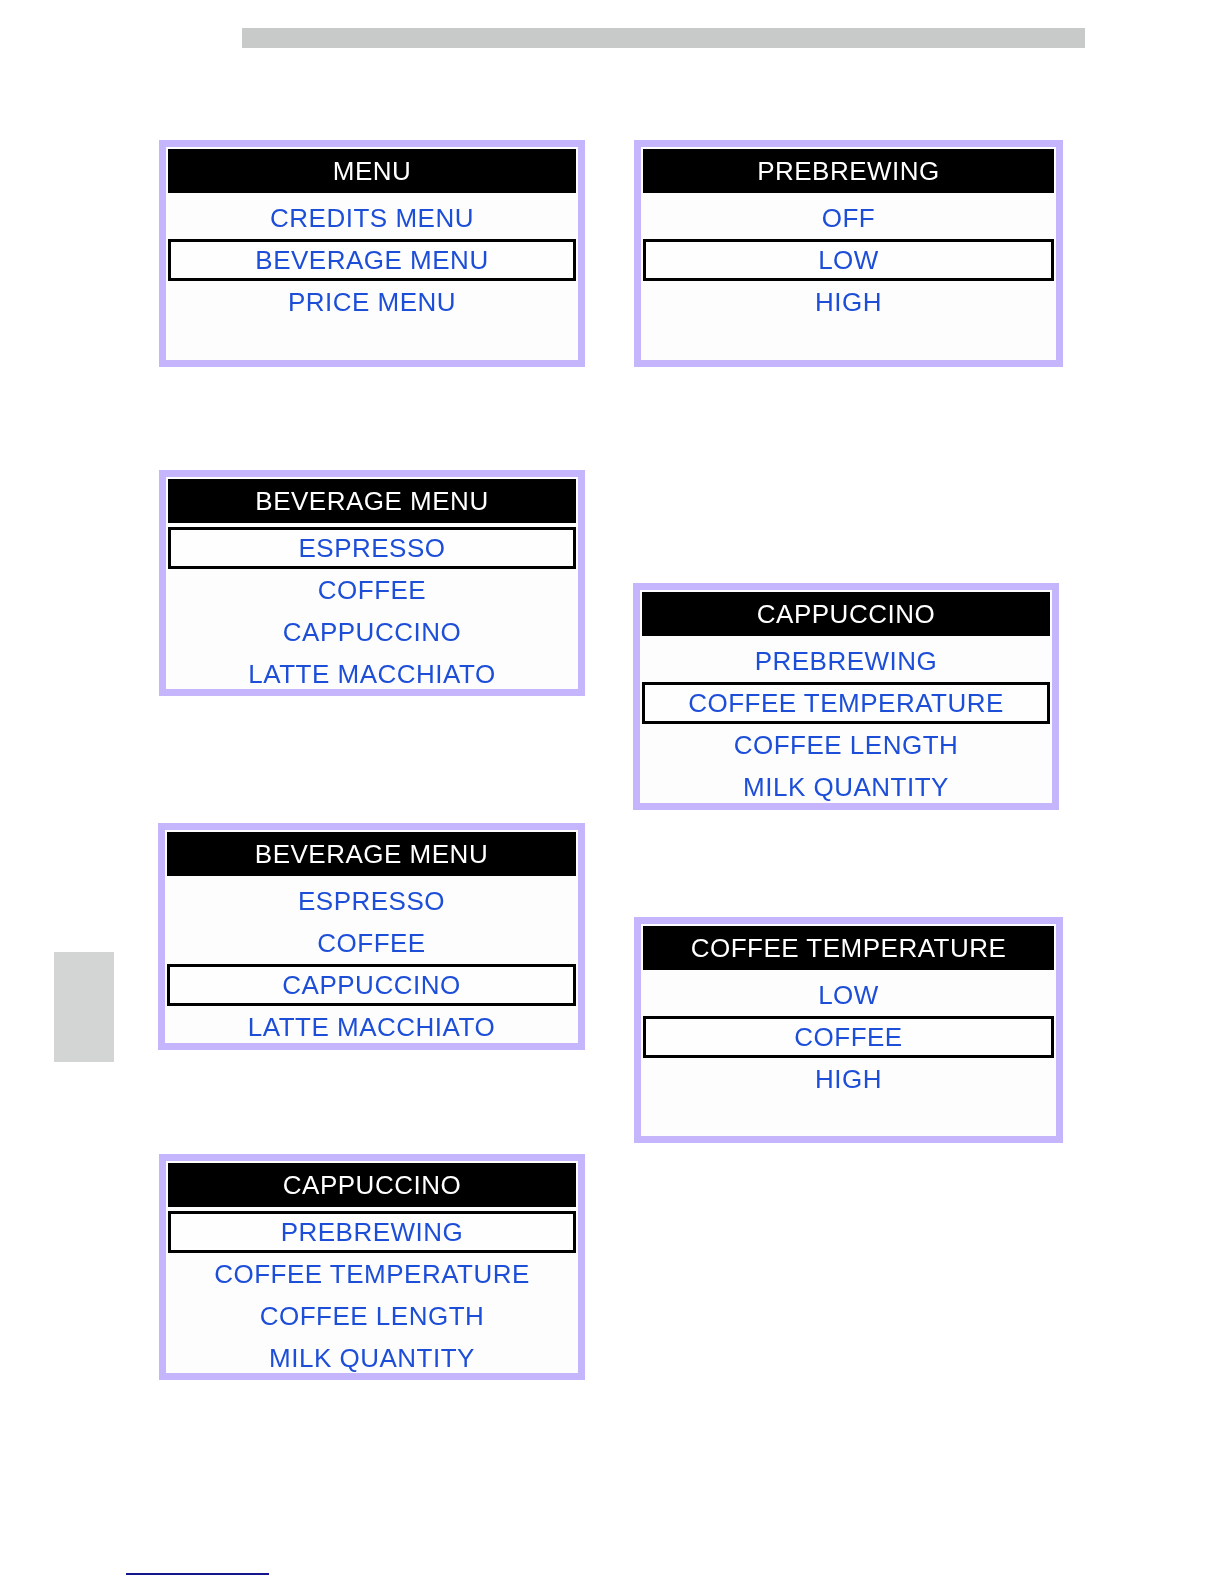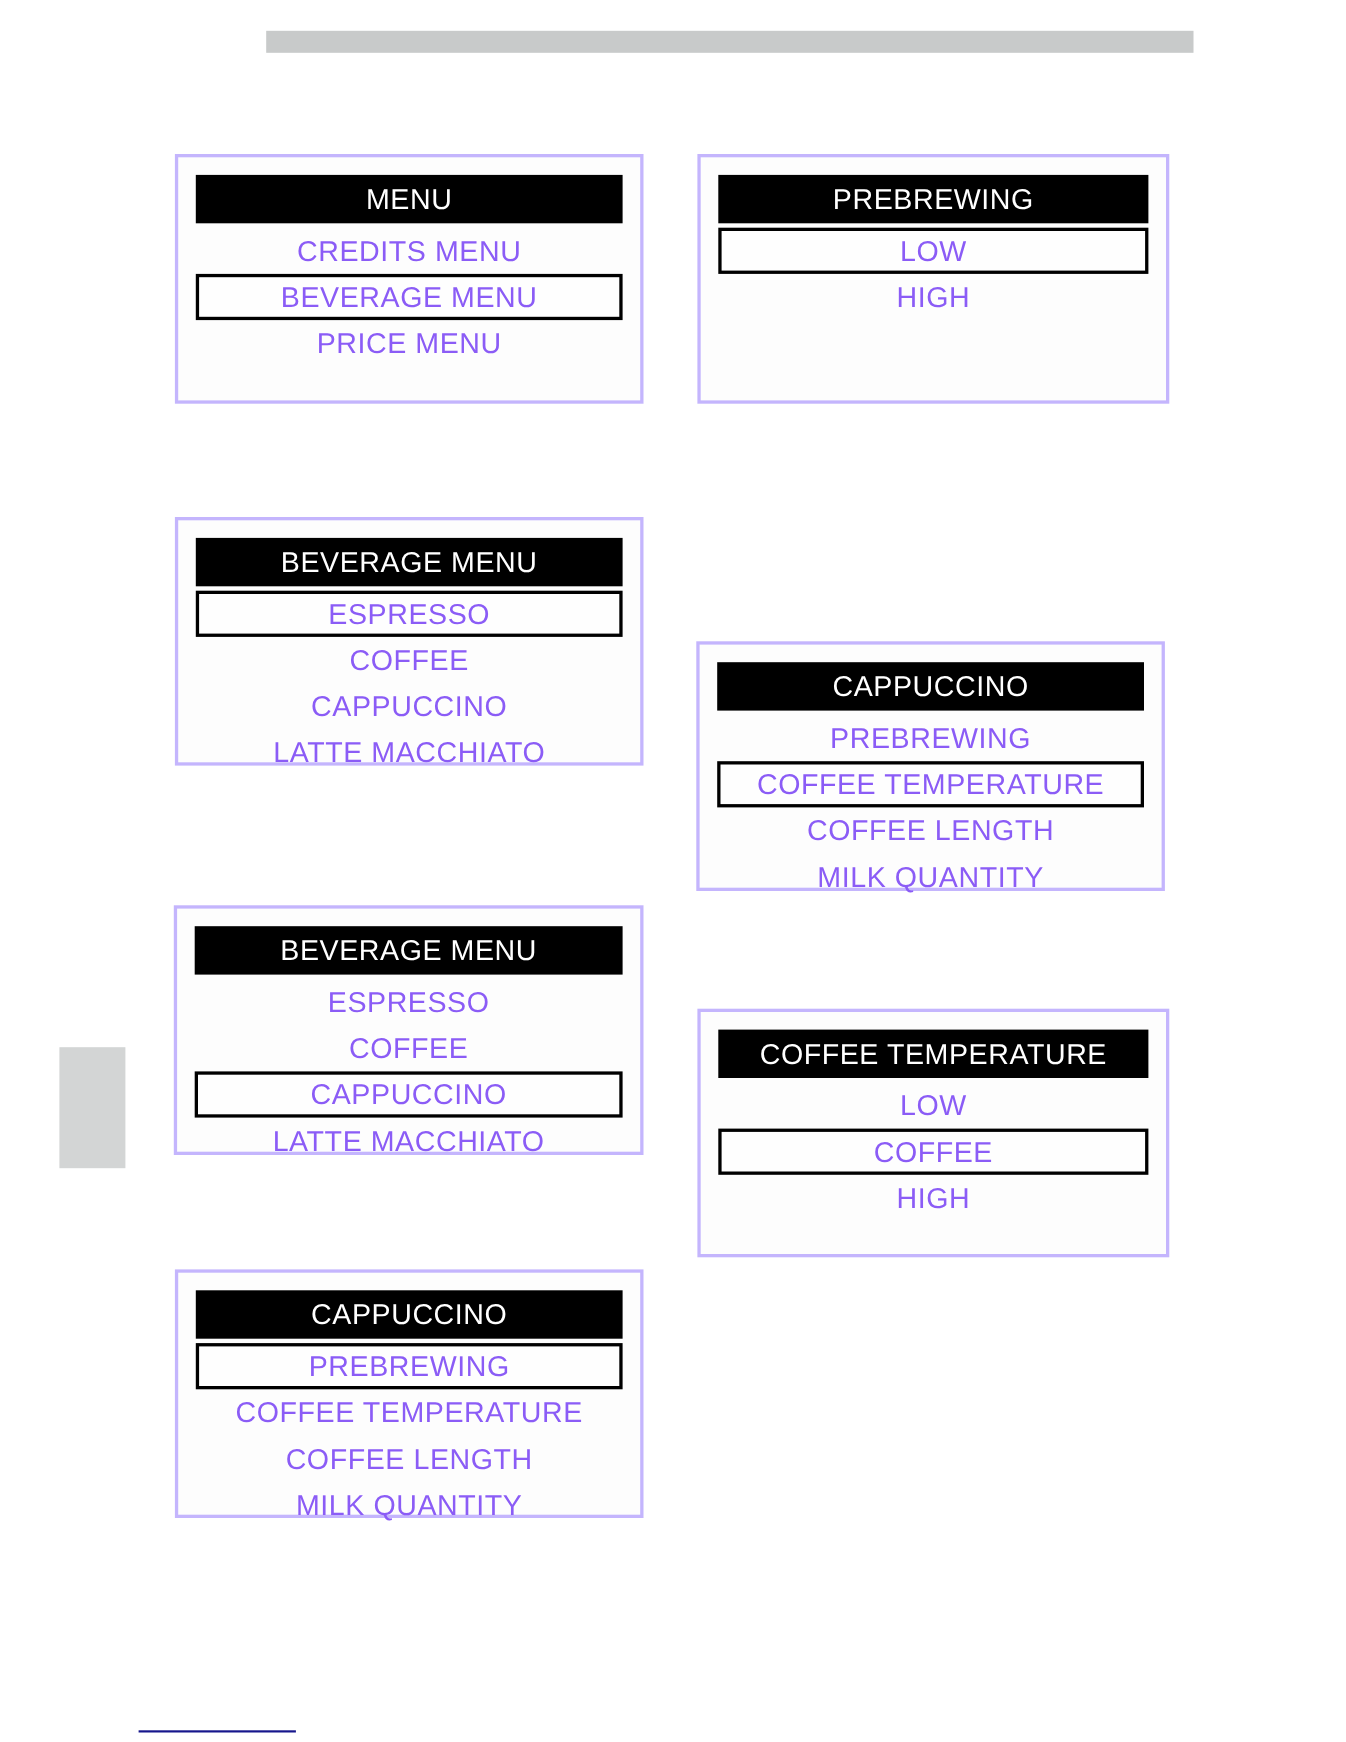--- a/index.html
+++ b/index.html
@@ -26,40 +26,40 @@
     background: #d3d5d5;
   }
   .footer-rule {
     position: absolute; left: 126px; top: 1573px;
     width: 143px; height: 2px;
     background: #16168c;
   }
   .screen {
     position: absolute;
     background: #fdfdfd;
-    border: 3px solid #c4b5fd;
+    border: 7px solid #c4b5fd;
     box-sizing: border-box;
-    padding: 16px;
+    padding: 2px;
   }
   .screen-title {
     height: 44px;
     background: #000000;
     color: #ffffff;
     display: flex; align-items: center; justify-content: center;
     font-size: 26px;
     letter-spacing: 0.5px;
     margin-bottom: 2px;
     white-space: nowrap;
   }
   .rows { padding-top: 2px; }
   .row {
     height: 42px;
     display: flex; align-items: center; justify-content: center;
     font-size: 26px;
-    color: #8b5cf6;
+    color: #1d4ed8;
     letter-spacing: 0.5px;
     box-sizing: border-box;
     white-space: nowrap;
   }
   .row.selected { border: 3px solid #000000; background: #fefefe; }
 
   #screen-main-menu            { left: 159px; top: 140px;  width: 426px; height: 227px; }
   #screen-prebrewing           { left: 634px; top: 140px;  width: 429px; height: 227px; }
   #screen-beverage-espresso    { left: 159px; top: 470px;  width: 426px; height: 226px; }
   #screen-cappuccino-temp      { left: 633px; top: 583px;  width: 426px; height: 227px; }
@@ -85,20 +85,23 @@
         </div>
         <div class="row">
           <span>PRICE MENU</span>
         </div>
       </div>
   </div>
 
   <div class="screen" id="screen-prebrewing">
     <div class="screen-title">PREBREWING</div>
     <div class="rows">
+        <div class="row">
+          <span>OFF</span>
+        </div>
         <div class="row selected">
           <span>LOW</span>
         </div>
         <div class="row">
           <span>HIGH</span>
         </div>
       </div>
   </div>
 
   <div class="screen" id="screen-beverage-espresso">

